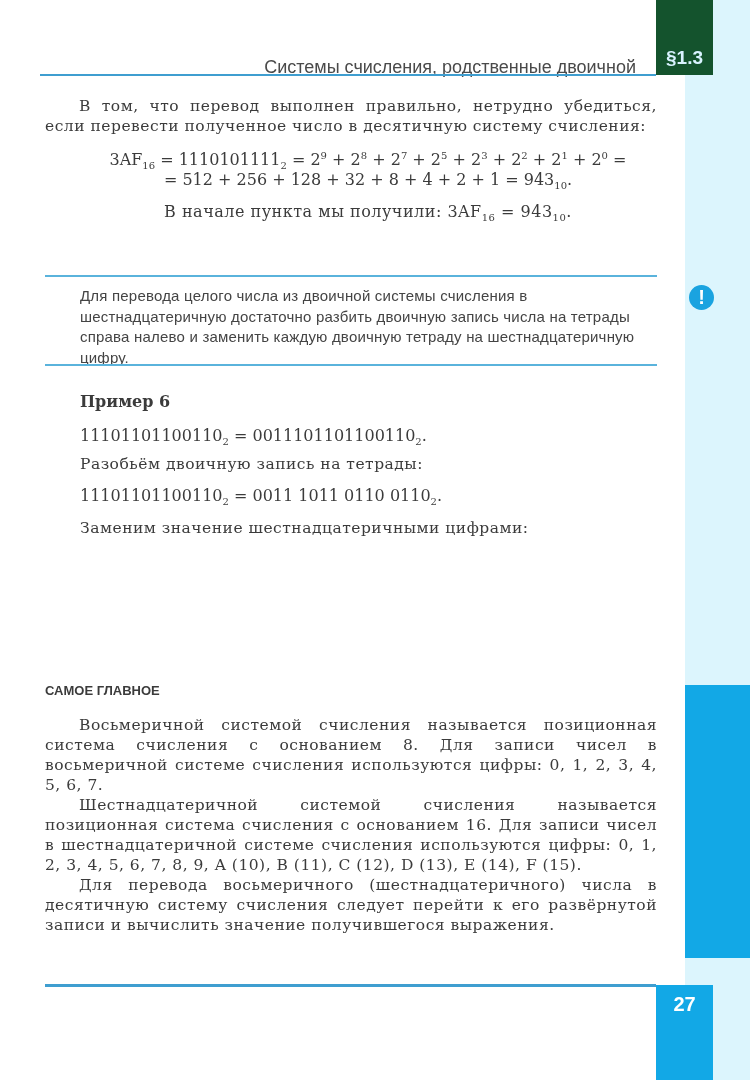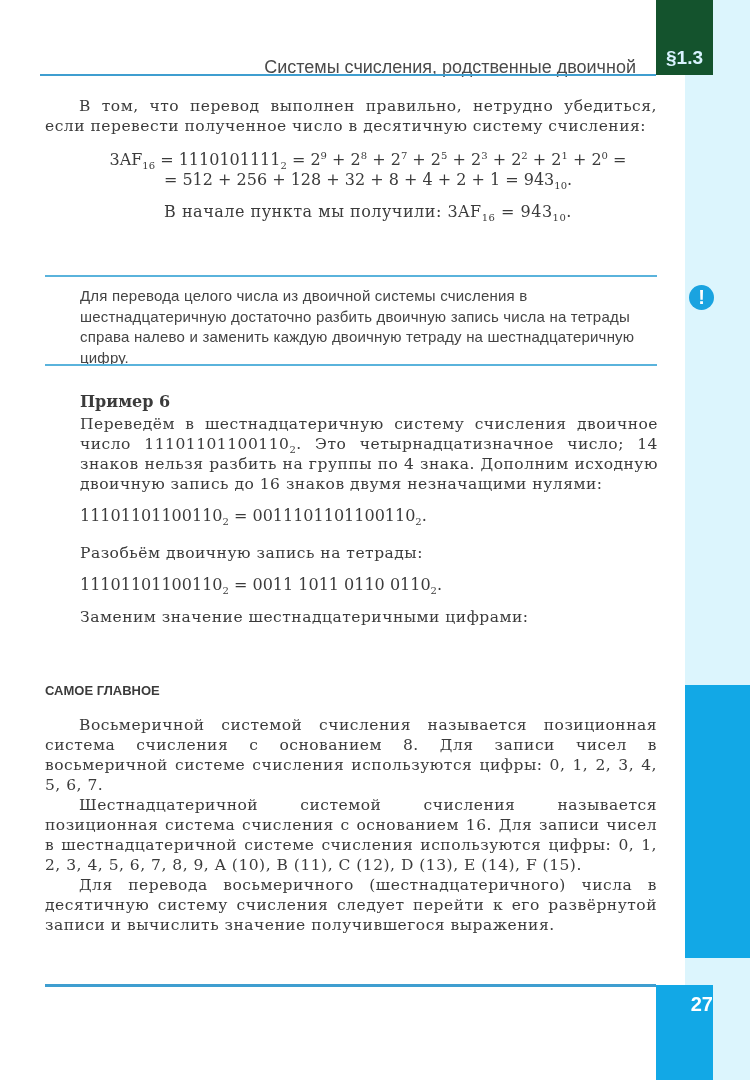--- a/index.html
+++ b/index.html
@@ -11,21 +11,21 @@
   }
   .strip { position: absolute; left: 685px; top: 0; width: 65px; height: 1080px; background: #dcf5fd; }
   .tab-top { position: absolute; left: 656px; top: 0; width: 57px; height: 75px; background: #14532d; }
   .tab-top span {
     position: absolute; bottom: 6px; left: 0; right: 0; text-align: center;
     font-family: "Liberation Sans", sans-serif; font-weight: bold; font-size: 19px; color: #d9f3ff;
   }
   .side-block { position: absolute; left: 685px; top: 685px; width: 65px; height: 273px; background: #12a8e6; }
   .tab-bottom { position: absolute; left: 656px; top: 985px; width: 57px; height: 95px; background: #12a8e6; }
   .tab-bottom span {
-    position: absolute; top: 8px; left: 0; right: 0; text-align: right;
+    position: absolute; top: 8px; left: 0; right: 0; text-align: center;
     font-family: "Liberation Sans", sans-serif; font-weight: bold; font-size: 20px; color: #ffffff;
   }
   .header-title {
     position: absolute; right: 114px; top: 57px;
     font-family: "Liberation Sans", sans-serif; font-size: 18px; color: #4a4a4a; white-space: nowrap;
   }
   .header-rule { position: absolute; left: 40px; top: 74px; width: 616px; height: 2px; background: #3f9ed0; }
   .footer-rule { position: absolute; left: 45px; top: 984px; width: 611px; height: 3px; background: #3f9ed0; }
   .rule { position: absolute; left: 45px; width: 612px; height: 2px; background: #5ab3dc; }
 
@@ -78,23 +78,22 @@
   <p class="formula" style="letter-spacing:0.5px">В начале пункта мы получили: 3AF<sub>16</sub> = 943<sub>10</sub>.</p>
 </div>
 
 <div class="rule" style="top:275px"></div>
 <div class="note">Для перевода целого числа из двоичной системы счисления в шестнадцатеричную достаточно разбить двоичную запись числа на тетрады справа налево и заменить каждую двоичную тетраду на шестнадцатеричную цифру.</div>
 <div class="note-icon">!</div>
 <div class="rule" style="top:364px"></div>
 
 <div class="example-title">Пример 6</div>
 <div class="example">
-  <p class="ind" style="text-indent:0">Переведём в шестнадцатеричную систему счисления двоичное число 11101101100110<sub>2</sub>. Это четырнадцатизначное число; 14 знаков нельзя разбить на группы по 4 знака. Дополним исходную двоичную запись до 16 знаков двумя незначащими нулями:</p>
   <p class="eq">11101101100110<sub>2</sub> = 0011101101100110<sub>2</sub>.</p>
-  <p style="margin-top:17px">Разобьём двоичную запись на тетрады:</p>
+  <p style="margin-top:8px">Разобьём двоичную запись на тетрады:</p>
   <p class="eq">11101101100110<sub>2</sub> = 0011 1011 0110 0110<sub>2</sub>.</p>
   <p style="margin-top:12px">Заменим значение шестнадцатеричными цифрами:</p>
 </div>
 
 <div class="summary-title">САМОЕ ГЛАВНОЕ</div>
 <div class="summary">
   <p class="ind">Восьмеричной системой счисления называется позиционная система счисления с основанием 8. Для записи чисел в восьмеричной системе счисления используются цифры: 0, 1, 2, 3, 4, 5, 6, 7.</p>
   <p class="ind">Шестнадцатеричной системой счисления называется позиционная система счисления с основанием 16. Для записи чисел в шестнадцатеричной системе счисления используются цифры: 0, 1, 2, 3, 4, 5, 6, 7, 8, 9, A (10), B (11), C (12), D (13), E (14), F (15).</p>
   <p class="ind">Для перевода восьмеричного (шестнадцатеричного) числа в десятичную систему счисления следует перейти к его развёрнутой записи и вычислить значение получившегося выражения.</p>
 </div>

